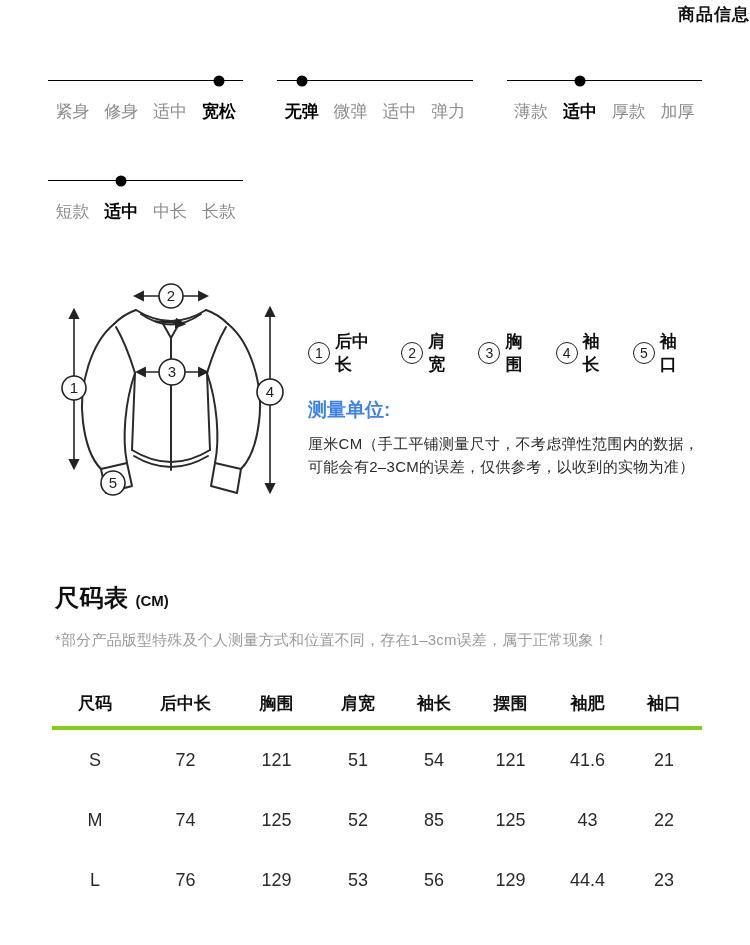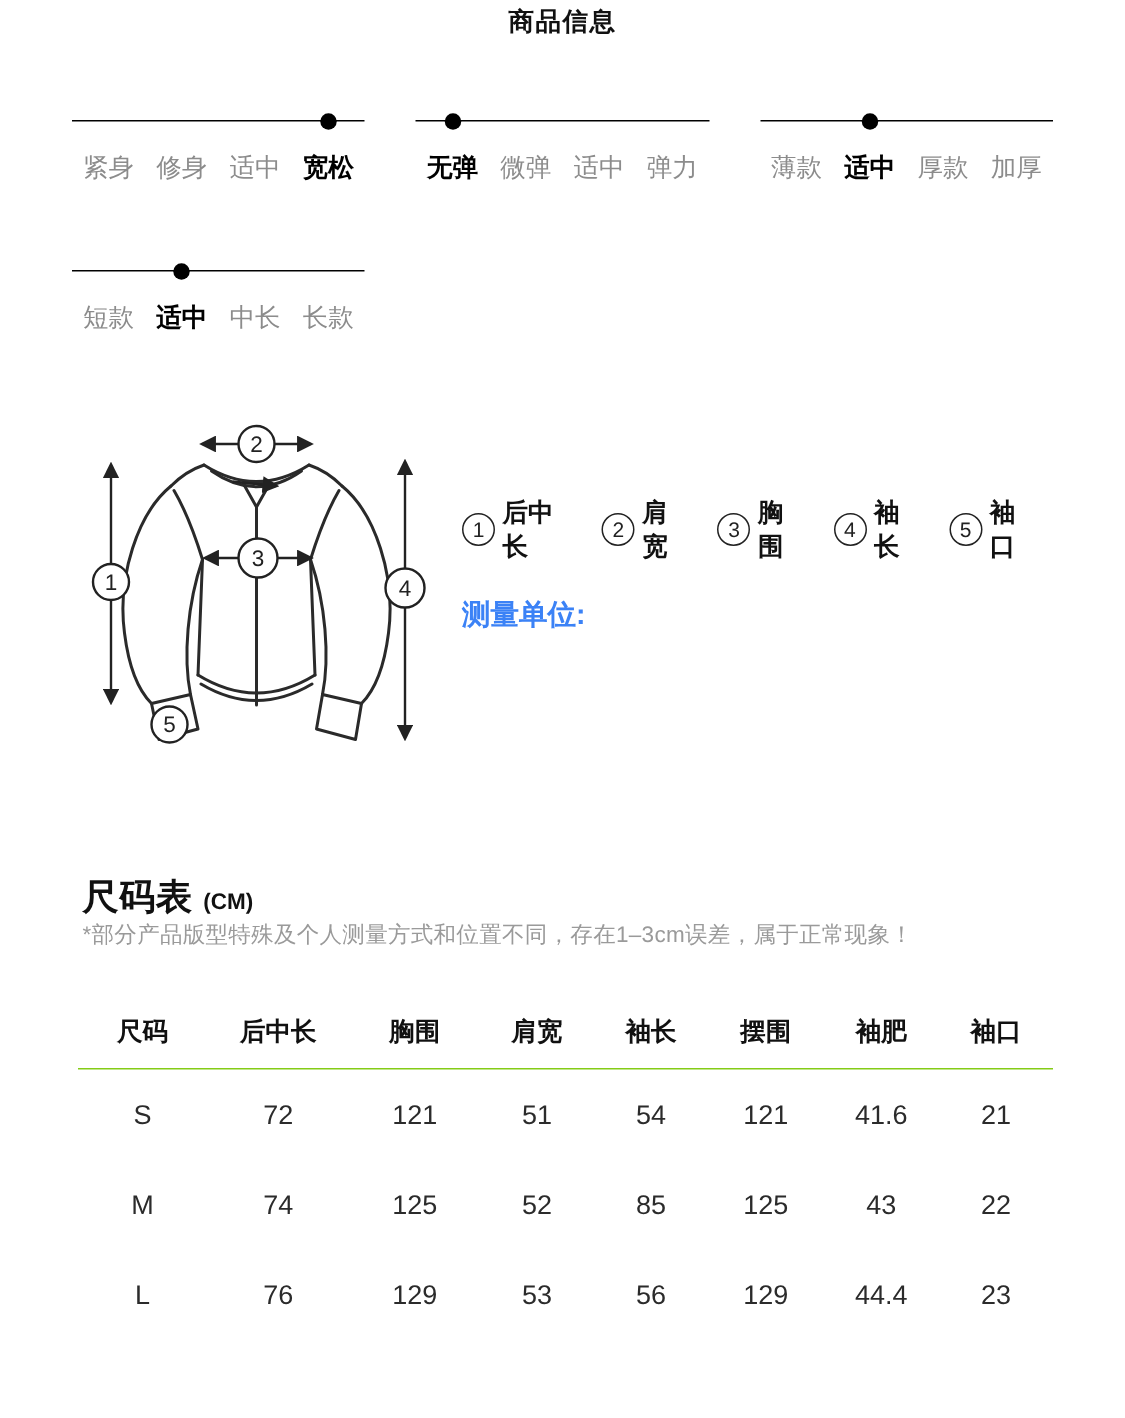--- a/index.html
+++ b/index.html
@@ -3,21 +3,21 @@
 <meta charset="utf-8">
 <style>
   * { margin:0; padding:0; box-sizing:border-box; }
   html,body { background:#fff; }
   body {
     width:750px; height:945px; overflow:hidden;
     font-family:"Liberation Sans","DejaVu Sans",sans-serif;
     color:#1a1a1a; position:relative;
   }
   .page-title {
-    text-align:center; padding-top:3px;
+    text-align:right; padding-top:3px;
     font-size:17px; font-weight:700; letter-spacing:1px; color:#111;
   }
   
   .sliders {
     margin:54px 48px 0 48px;
     display:grid; grid-template-columns:1fr 1fr 1fr;
     column-gap:34px; row-gap:56px;
   }
   .slider-group { position:relative; }
   .track { position:relative; border-top:1px solid #000; height:0; }
@@ -45,28 +45,28 @@
   .unit-label { margin-top:21px; font-size:19px; font-weight:700; color:#3b82f6; }
   .unit-note {
     margin-top:9px; font-size:15px; color:#2b2b2b;
     line-height:1.55; letter-spacing:.3px; max-width:440px; font-weight:500;
   }
   
   .size-section { margin:80px 48px 0 55px; }
   .size-title-row { display:flex; align-items:baseline; }
   .size-title { font-size:24px; font-weight:800; color:#111; letter-spacing:.5px; }
   .size-unit { font-size:15px; font-weight:700; color:#111; margin-left:7px; }
-  .size-note { font-size:15px; color:#9a9a9a; letter-spacing:.2px; }
+  .size-note { margin-top:17px; font-size:15px; color:#9a9a9a; letter-spacing:.2px; }
   .size-table { margin-top:30px; margin-left:-3px; width:650px; }
   .t-row {
     display:grid;
     grid-template-columns:86px 95px 87px 76px 76px 77px 77px 76px;
     align-items:center;
   }
-  .t-head { height:50px; border-bottom:1px solid #84cc16; }
+  .t-head { height:50px; border-bottom:4px solid #84cc16; }
   .t-head .t-cell { font-weight:700; font-size:17px; color:#111; }
   .t-body .t-row { height:60px; }
   .t-cell { text-align:center; font-size:18px; color:#2b2b2b; }
 </style>
 </head>
 <body>
 
 <div class="page-title">商品信息</div>
 
 <div class="sliders">
@@ -187,20 +187,21 @@
       <span class="legend-item">
         <span class="circle-num">4</span>
         <span class="legend-label">袖长</span>
       </span>
       <span class="legend-item">
         <span class="circle-num">5</span>
         <span class="legend-label">袖口</span>
       </span>
     </div>
     <div class="unit-label">测量单位:</div>
+    <div class="unit-note">厘米CM（手工平铺测量尺寸，不考虑弹性范围内的数据，可能会有2–3CM的误差，仅供参考，以收到的实物为准）</div>
   </div>
 
 </div>
 
 <div class="size-section">
   <div class="size-title-row">
     <span class="size-title">尺码表</span>
     <span class="size-unit">(CM)</span>
   </div>
   <div class="size-note">*部分产品版型特殊及个人测量方式和位置不同，存在1–3cm误差，属于正常现象！</div>

